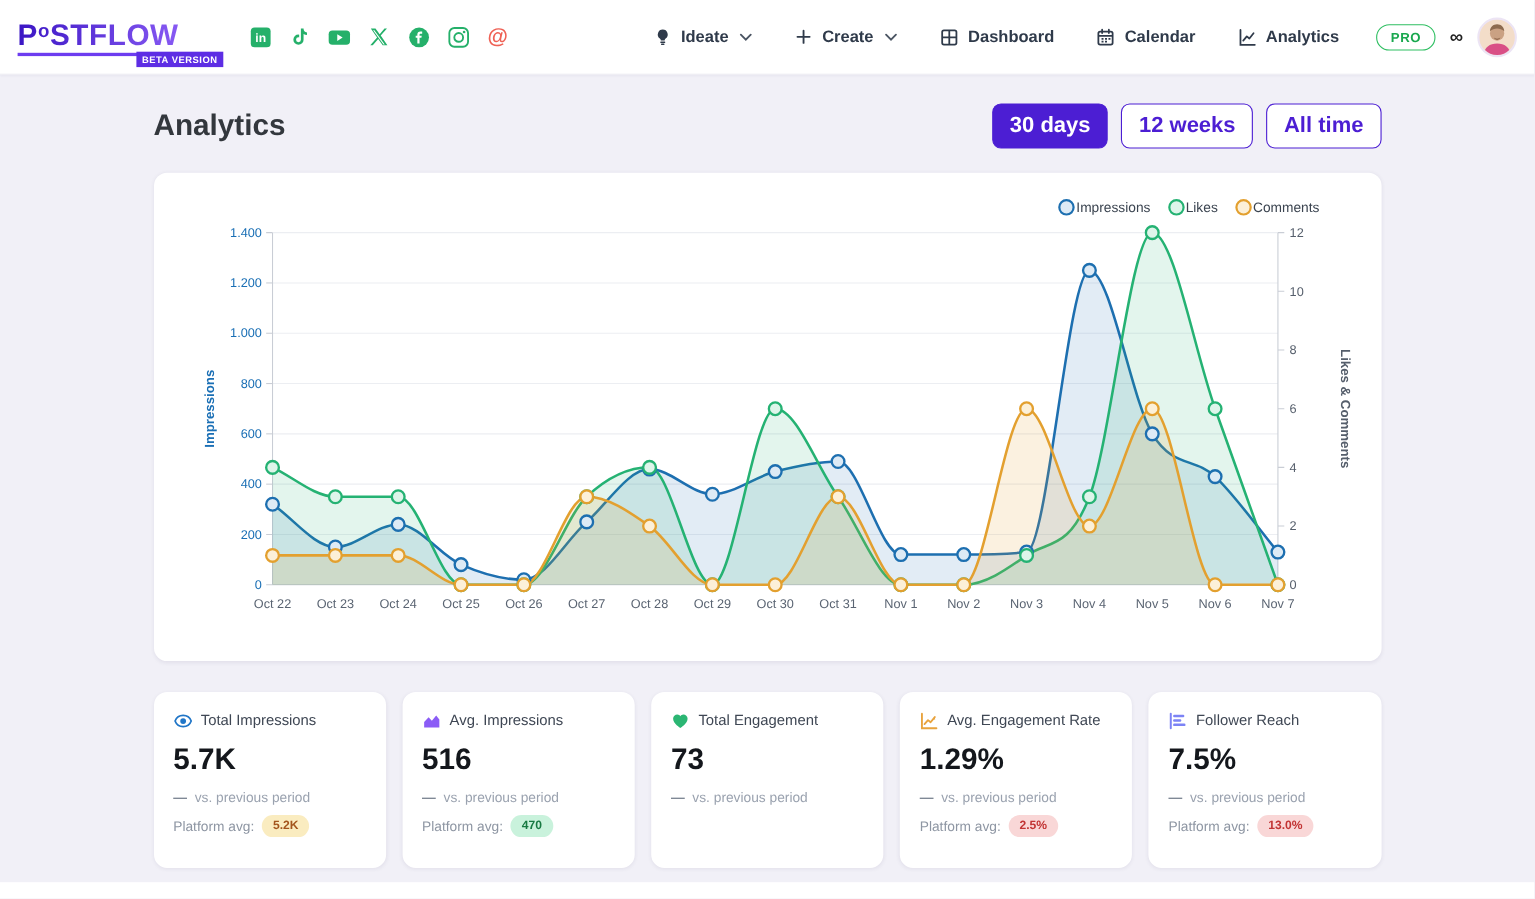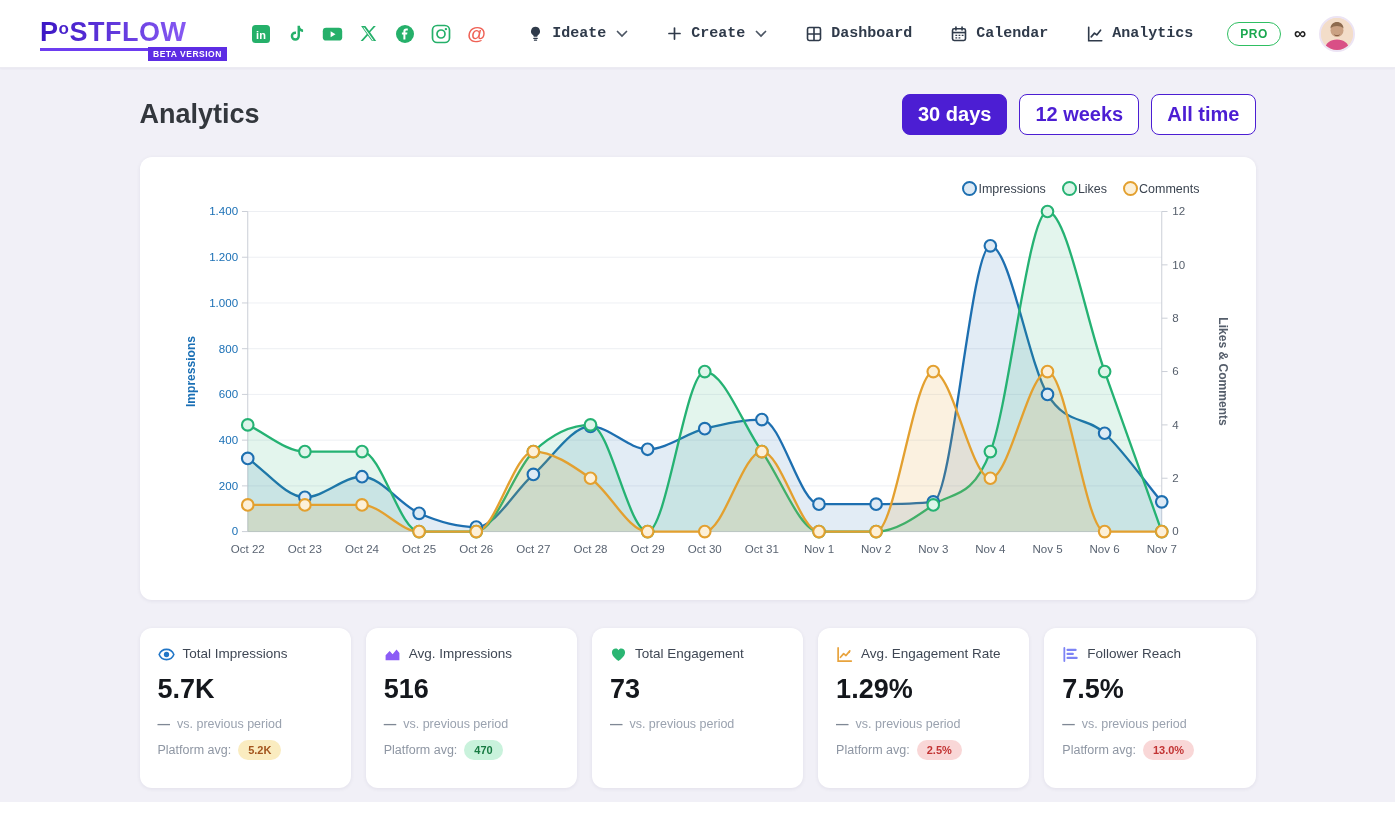--- a/index.html
+++ b/index.html
@@ -8,42 +8,42 @@
     font-family: "Liberation Sans", sans-serif;
     background:#f1f0f7;
     color:#2f3a4a;
     position:relative;
   }
   :root { --accent:#4c1ed3; }
 
   
   header {
     height:68px; background:#fff; display:flex; align-items:center;
-    padding:0 40px; border-bottom:1px solid #ecebf2;
+    padding:0 16px; border-bottom:1px solid #ecebf2;
     box-shadow:0 1px 2px rgba(40,30,90,.05);
     position:relative; z-index:5;
   }
   .logo { position:relative; width:190px; flex:0 0 auto; }
   .logo-text {
     font-size:27px; font-weight:800; letter-spacing:.5px;
     background:linear-gradient(90deg,#3b16c4,#8a5cf5);
     -webkit-background-clip:text; background-clip:text; color:transparent;
     border-bottom:3px solid #6d3df0; display:inline-block; padding-right:6px;
   }
   .logo-text .small-o { font-size:17px; vertical-align:7px; font-weight:800; }
   .logo-badge {
     position:absolute; left:108px; top:30px;
     background:#5d2de4; color:#fff; font-size:8.5px; font-weight:700;
     letter-spacing:.5px; padding:2px 5px; white-space:nowrap;
   }
   .socials { display:flex; align-items:center; gap:15px; margin-left:20px; }
   .social-icon { width:21px; height:21px; display:inline-flex; align-items:center; justify-content:center; cursor:pointer; }
   .social-icon.threads-glyph { font-size:19px; font-weight:700; line-height:1; }
 
-  nav { display:flex; gap:38px; margin-left:auto; margin-right:34px;font-family:Liberation Mono, monospace; }
+  nav { display:flex; gap:38px; margin-left:auto; margin-right:34px; }
   .nav-item { display:flex; align-items:center; gap:8px; font-size:15px; font-weight:600; color:#2f3a4a; cursor:pointer; }
   .nav-item svg { display:block; }
   .chev { margin-left:2px; }
 
   .right-group { display:flex; align-items:center; gap:13px; }
   .pro {
     border:1.5px solid #2fbf62; color:#1aa84f; font-size:12px; font-weight:700;
     padding:4px 12px; border-radius:14px; letter-spacing:.5px; cursor:pointer; background:#fff;
   }
   .inf { font-size:17px; font-weight:700; color:#222; }

